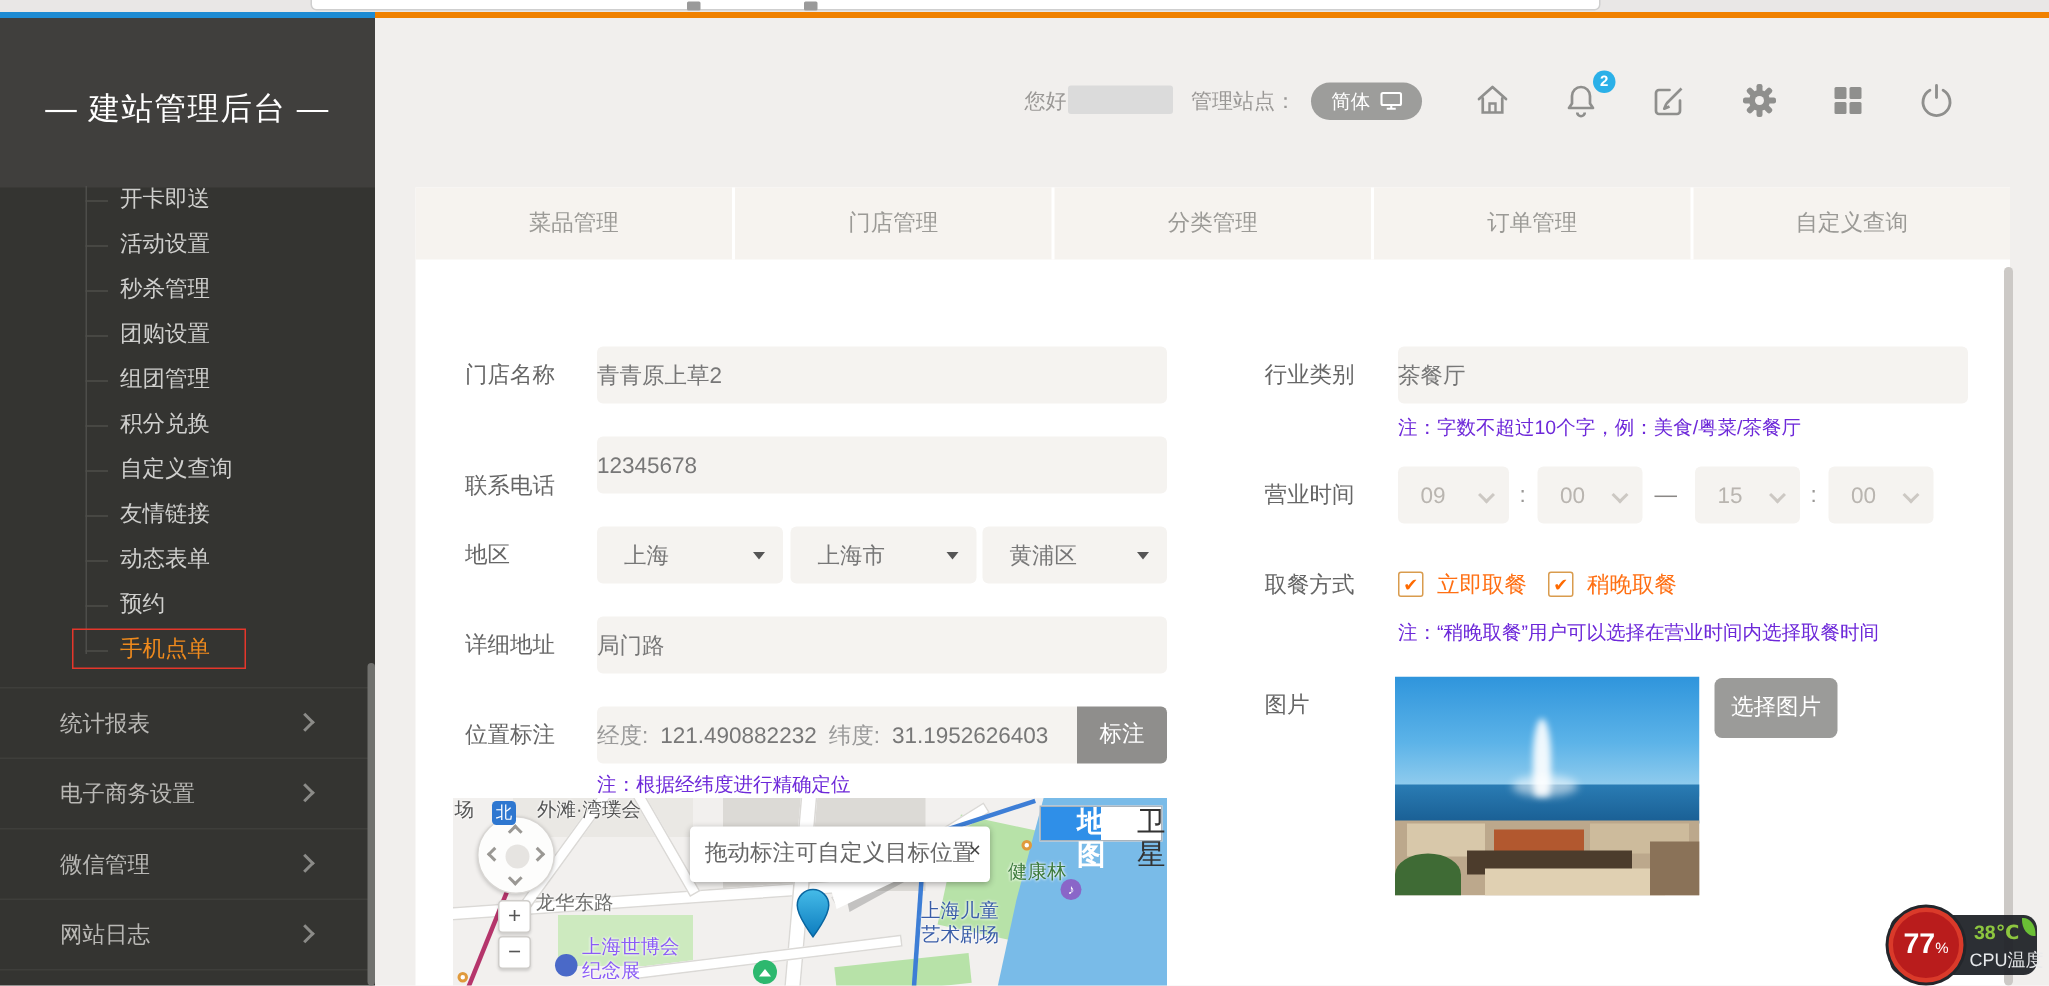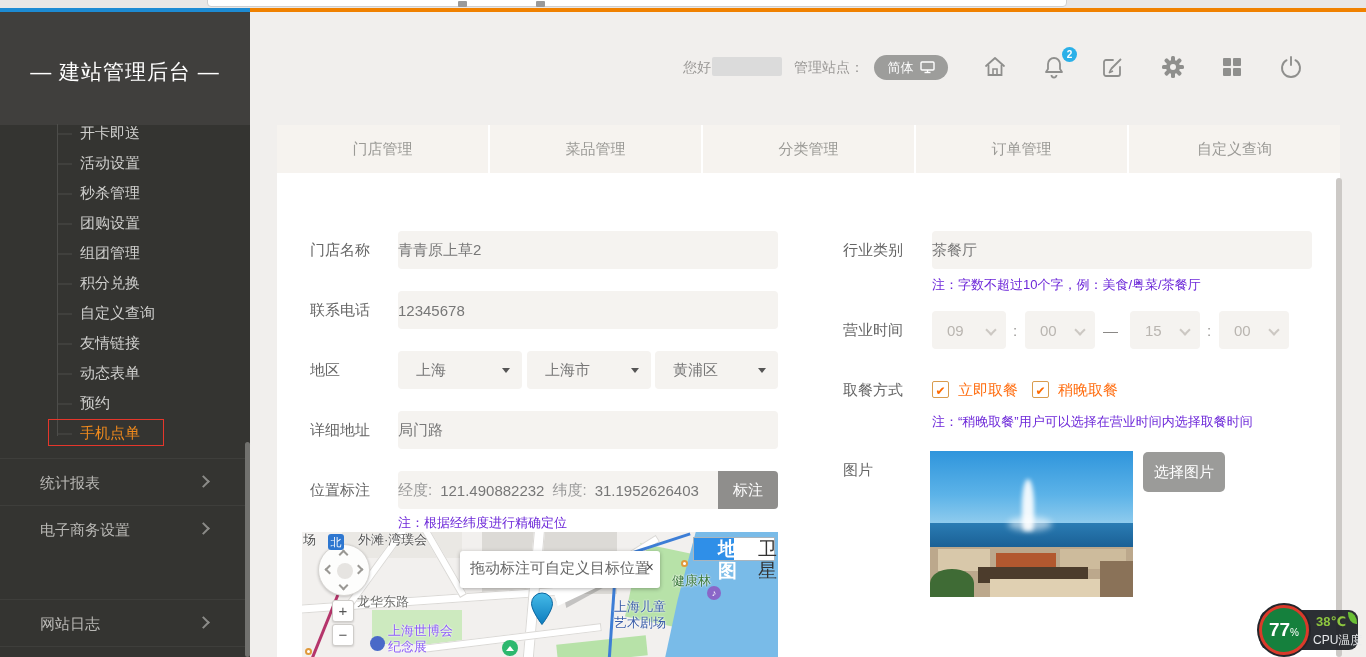--- a/index.html
+++ b/index.html
@@ -98,21 +98,21 @@
     box-shadow:0 1px 2px rgba(0,0,0,.15); }
   #compass { left:16px; top:12px; width:52px; height:52px; background:#fdfdfc; border-radius:50%;
     border:1px solid #d8d6d3; box-shadow:0 1px 3px rgba(0,0,0,.2); }
   .c-ar { position:absolute; width:7px; height:7px; border-right:2px solid #9a9894; border-bottom:2px solid #9a9894; }
   #compass-knob { position:absolute; left:18px; top:18px; width:16px; height:16px; border-radius:50%; background:#e6e4e1; }
   #north-badge { left:26px; top:2px; width:16px; height:16px; background:#2e77d0; border-radius:3px;
     color:#fff; font-size:11px; text-align:center; line-height:16px; }
 
   
   #monitor { left:1260px; top:610px; width:98px; height:40px; background:rgba(33,36,41,.95); border-radius:9px; }
-  #gauge { left:1259px; top:605px; width:50px; height:50px; border-radius:50%; background:#15803d;
+  #gauge { left:1259px; top:605px; width:50px; height:50px; border-radius:50%; background:#b91c1c;
     border:3px solid #da3a2a; box-shadow:0 0 0 2px #23262b; color:#fff; text-align:center; line-height:44px; }
   #gauge b { font-size:19px; } #gauge span { font-size:10px; }
   #temp-val { left:1316px; top:614px; color:#8dc63f; font-size:13px; font-weight:bold; }
   #temp-label { left:1313px; top:632px; color:#e7e9eb; font-size:12px; }
   #leaf { left:1348px; top:612px; width:9px; height:12px; background:#6abf35; border-radius:0 90% 0 90%; }
 </style>
 </head>
 <body>
 
 <div class="abs" id="browser-strip">
@@ -137,20 +137,21 @@
   <div class="sub-item" style="top:271px;"><span class="tick"></span><span>积分兑换</span></div>
   <div class="sub-item" style="top:301px;"><span class="tick"></span><span>自定义查询</span></div>
   <div class="sub-item" style="top:331px;"><span class="tick"></span><span>友情链接</span></div>
   <div class="sub-item" style="top:361px;"><span class="tick"></span><span>动态表单</span></div>
   <div class="sub-item" style="top:391px;"><span class="tick"></span><span>预约</span></div>
   <div class="sub-item active" style="top:421px;"><span class="tick"></span><span>手机点单</span></div>
   <div id="active-box"></div>
 
   <div class="section-row" style="top:446px;"><span>统计报表</span><span class="chev"></span></div>
   <div class="section-row" style="top:493px;"><span>电子商务设置</span><span class="chev"></span></div>
+  <div class="section-row" style="top:540px;"><span>微信管理</span><span class="chev"></span></div>
   <div class="section-row" style="top:587px;"><span>网站日志</span><span class="chev"></span></div>
   <div id="sidebar-divider-bottom"></div>
   <div id="sidebar-scrollbar"></div>
 </div>
 
 <span class="abs hdr-text" style="left:683px; top:59px;">您好</span>
 <div class="abs" id="redacted-name"></div>
 <span class="abs hdr-text" style="left:794px; top:59px;">管理站点：</span>
 <div class="abs" id="lang-pill">
   <span>简体</span>
@@ -193,34 +194,34 @@
       <rect x="14" y="14" width="8" height="8" rx="1"></rect>
     </g>
   </svg>
 <svg class="abs hdr-icon" style="left:1278px;" viewBox="0 0 26 26">
     <path d="M8.6 6.2 a9 9 0 1 0 8.8 0" fill="none" stroke="#8f8f8d" stroke-width="1.9" stroke-linecap="round"></path>
     <line x1="13" y1="3" x2="13" y2="11" stroke="#8f8f8d" stroke-width="1.9" stroke-linecap="round"></line>
   </svg>
 
 <div class="abs" id="panel">
   <div id="tabbar">
+    <div class="tab">菜品管理</div>
     <div class="tab">门店管理</div>
-    <div class="tab">菜品管理</div>
     <div class="tab">分类管理</div>
     <div class="tab">订单管理</div>
     <div class="tab">自定义查询</div>
   </div>
 </div>
 
 <span class="abs f-label" style="left:310px; top:250px;">门店名称</span>
 <div class="abs f-input" style="left:398px; top:231px; width:380px; height:38px;">
     <span>青青原上草2</span>
   </div>
 
-<span class="abs f-label" style="left:310px; top:310px;">联系电话</span>
+<span class="abs f-label" style="left:310px; top:324px;">联系电话</span>
 <div class="abs f-input" style="left:398px; top:291px; width:380px; height:38px;">
     <span>12345678</span>
   </div>
 
 <span class="abs f-label" style="left:310px; top:370px;">地区</span>
 <div class="abs f-select" style="left:398px; top:351px; width:124px; height:38px;">
     <span>上海</span>
     <span class="tri"></span>
   </div>
 <div class="abs f-select" style="left:527px; top:351px; width:124px; height:38px;font-family:Liberation Serif, serif;">

